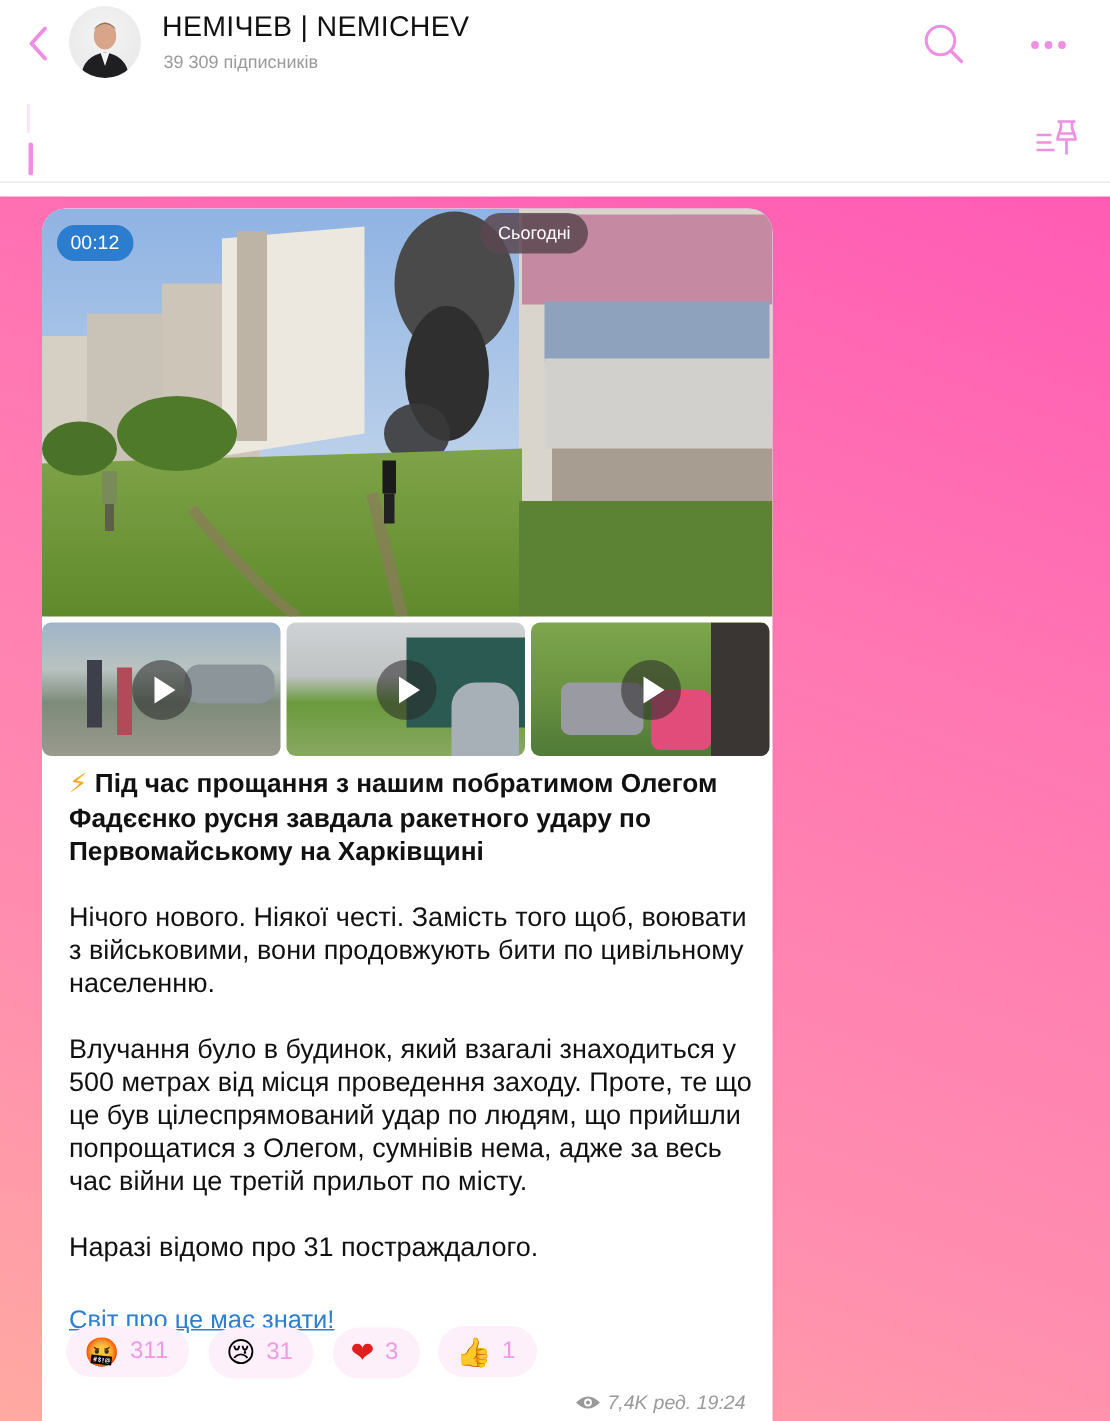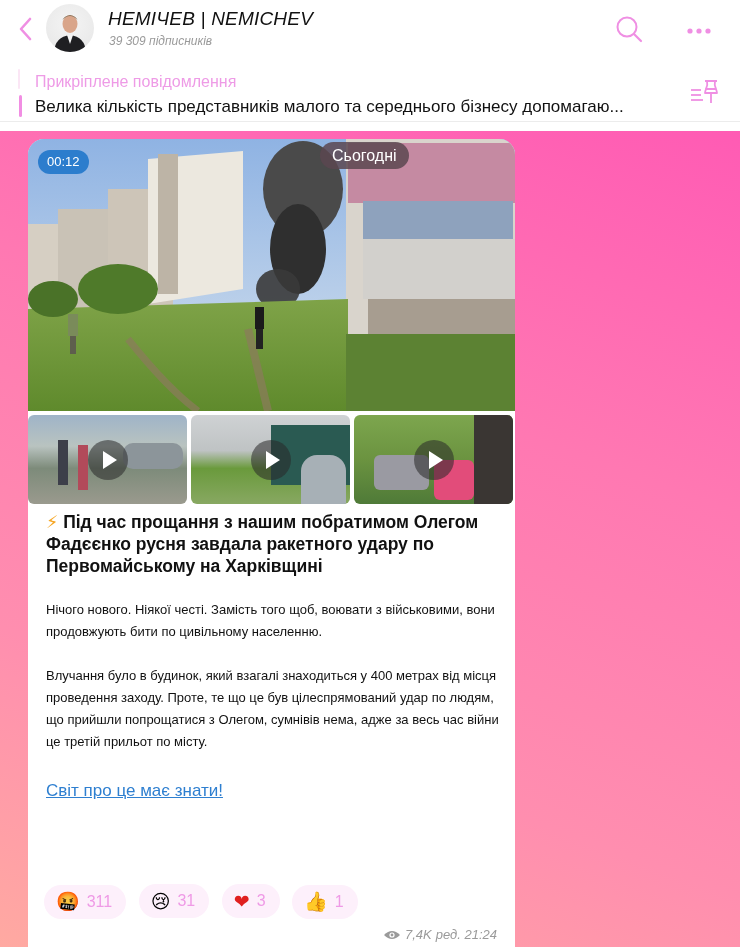--- a/index.html
+++ b/index.html
@@ -4,21 +4,21 @@
   <style>
     * { box-sizing: border-box; margin: 0; padding: 0; }
     html, body {
       width: 740px; height: 947px; overflow: hidden;
       font-family: "Liberation Sans", "DejaVu Sans", sans-serif;
       background: #fff;
     }
     
     .header {
       position: absolute; left: 0; top: 0; width: 740px; height: 73px;
-      background: #fff; border-bottom: 1px solid #e8e8e8; font-style: italic;
+      background: #fff; border-bottom: 1px solid #e8e8e8;
     }
     .back {
       position: absolute; left: 16px; top: 16px; width: 20px; height: 26px; cursor: pointer;
     }
     .avatar {
       position: absolute; left: 46px; top: 4px; width: 48px; height: 48px; border-radius: 50%;
       background: radial-gradient(circle at 50% 40%, #f4f4f4 0%, #e6e6e6 100%);
       overflow: hidden;
     }
     .title {
@@ -56,39 +56,39 @@
       position: absolute; left: 0; top: 0; width: 487px; height: 272px;
       background: linear-gradient(180deg, #a7c3e6 0%, #c7d6e6 45%, #8aa364 62%, #6f8f3a 100%);
       overflow: hidden;
     }
     .duration {
       position: absolute; left: 10px; top: 11px; height: 24px; padding: 0 9px;
       background: #2c7dcd; color: #fff; border-radius: 12px; font-size: 13px; line-height: 24px;
     }
     .date-chip {
       position: absolute; left: 292px; top: 3px; height: 27px; padding: 0 12px;
-      background: rgba(90,70,80,0.85); color: #fff; border-radius: 14px; font-size: 16px; line-height: 27px;
+      background: rgba(90,70,80,0.85); color: #fff; border-radius: 14px; font-size: 12px; line-height: 27px;
     }
     .thumbs { position: absolute; left: 0; top: 276px; width: 487px; height: 90px; }
     .thumb {
       position: absolute; top: 0; width: 159px; height: 89px; border-radius: 6px; overflow: hidden;
     }
     .play {
       position: absolute; left: 50%; top: 50%; width: 40px; height: 40px; margin: -20px 0 0 -20px;
       border-radius: 50%; background: rgba(40,40,40,0.55);
     }
     .play::after {
       content: ""; position: absolute; left: 15px; top: 11px;
       border-left: 14px solid #fff; border-top: 9px solid transparent; border-bottom: 9px solid transparent;
     }
     .text-area { position: absolute; left: 18px; top: 372px; width: 460px; }
     .headline {
       font-size: 17.5px; font-weight: bold; color: #111; line-height: 22px;
     }
-    .para { font-size: 13px; color: #111; line-height: 22px; margin-top: 22px; }
+    .para { font-size: 18px; color: #111; line-height: 22px; margin-top: 22px; }
     .link {
       display: inline-block; margin-top: 28px; font-size: 17px; color: #2e7fd0; text-decoration: underline;
       cursor: pointer;
     }
     .reactions { position: absolute; left: 16px; top: 745px; height: 36px; }
     .reaction {
       display: inline-flex; align-items: center; height: 34px; padding: 0 14px 0 12px;
       background: #fdf0fb; border-radius: 17px; margin-right: 8px; cursor: pointer;
     }
     .reaction .emoji { font-size: 19px; margin-right: 7px; font-family: "DejaVu Sans", sans-serif; }
@@ -129,22 +129,20 @@
       <circle cx="4" cy="6" r="2.6" fill="#ef8fe3"></circle>
       <circle cx="13" cy="6" r="2.6" fill="#ef8fe3"></circle>
       <circle cx="22" cy="6" r="2.6" fill="#ef8fe3"></circle>
     </svg>
   </div>
 </div>
 
 <div class="pinned">
   <div class="pin-bar-top"></div>
   <div class="pin-bar"></div>
-  <div class="pin-title">Прикріплене повідомлення</div>
-  <div class="pin-text">Велика кількість представників малого та середнього бізнесу допомагаю...</div>
   <div class="pin-icon">
     <svg width="32" height="28" viewBox="0 0 32 28">
       <line x1="2" y1="12" x2="12" y2="12" stroke="#ef8fe3" stroke-width="1.8"></line>
       <line x1="2" y1="17" x2="12" y2="17" stroke="#ef8fe3" stroke-width="1.8"></line>
       <line x1="2" y1="22" x2="14" y2="22" stroke="#ef8fe3" stroke-width="1.8"></line>
       <path d="M16 3 H28 M18 3 Q19 7 17 11 H27 Q25 7 26 3 M17 11 Q16 14 16 15 H28 Q28 14 27 11 M22 15 V25" fill="none" stroke="#ef8fe3" stroke-width="1.8" stroke-linejoin="round"></path>
     </svg>
   </div>
 </div>
 
@@ -217,21 +215,22 @@
         <div class="play"></div>
       </div>
     </div>
 
     <div class="text-area">
       <div class="headline">
         <span style="color:#f6a623;font-family:'DejaVu Sans',sans-serif;">⚡</span>
         <span>Під час прощання з нашим побратимом Олегом Фадєєнко русня завдала ракетного удару по Первомайському на Харківщині</span>
       </div>
       <div class="para">Нічого нового. Ніякої честі. Замість того щоб, воювати з військовими, вони продовжують бити по цивільному населенню.</div>
-      <div class="para">Влучання було в будинок, який взагалі знаходиться у 400 метрах від місця проведення заходу. Проте, те що це був цілеспрямований удар по людям, що прийшли попрощатися з Олегом, сумнівів нема, адже за весь час війни це третій прильот по місту.</div>
+      <div class="para">Влучання було в будинок, який взагалі знаходиться у 500 метрах від місця проведення заходу. Проте, те що це був цілеспрямований удар по людям, що прийшли попрощатися з Олегом, сумнівів нема, адже за весь час війни це третій прильот по місту.</div>
+      <div class="para">Наразі відомо про 31 постраждалого.</div>
       <a class="link">Світ про це має знати!</a>
     </div>
 
     <div class="reactions">
       <div class="reaction">
         <span class="emoji">🤬</span>
         <span class="count">311</span>
       </div>
       <div class="reaction">
         <span class="emoji">😢</span>
@@ -247,17 +246,17 @@
       </div>
     </div>
 
     <div class="meta">
       <svg width="18" height="12" viewBox="0 0 18 12">
         <path d="M1 6 Q9 -2 17 6 Q9 14 1 6Z" fill="#9a9a9a"></path>
         <circle cx="9" cy="6" r="2.6" fill="#fff"></circle>
         <circle cx="9" cy="6" r="1.4" fill="#9a9a9a"></circle>
       </svg>
       <span>7,4K</span>
-      <span style="margin-left:4px;">ред. 21:24</span>
+      <span style="margin-left:4px;">ред. 19:24</span>
     </div>
 
   </div>
 </div>
 
 </body></html>

